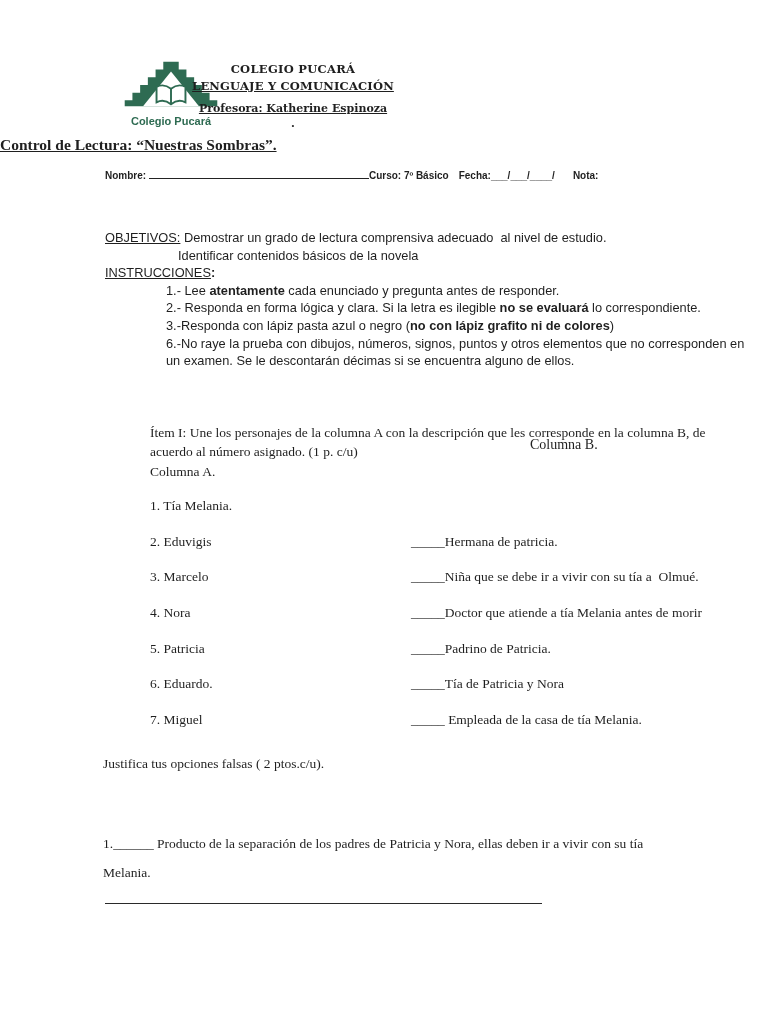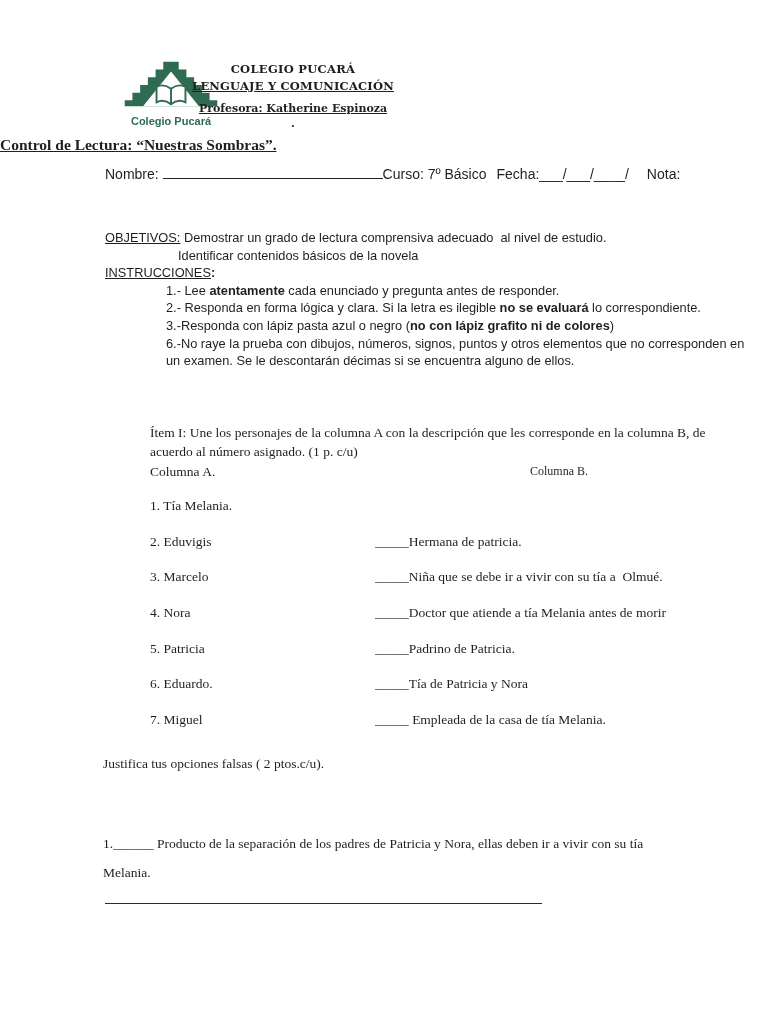--- a/index.html
+++ b/index.html
@@ -15,44 +15,44 @@
   .school-name{font-size:11.5px;letter-spacing:.3px;}
   .school-dept{font-size:11.5px;text-decoration:underline;margin-top:3px;letter-spacing:.2px;}
   .school-teacher{font-size:11px;text-decoration:underline;margin-top:9px;}
   .school-dot{font-size:11px;margin-top:2px;}
 
   
   .doc-title{position:absolute;left:0;top:136px;width:768px;text-align:left;
              font-weight:bold;font-size:15.5px;}
   .doc-title span{text-decoration:underline;}
   .student-line{position:absolute;left:105px;top:165px;width:640px;white-space:nowrap;
-                font-family:"Liberation Sans", sans-serif;font-weight:normal;font-size:14px;}
+                font-family:"Liberation Sans", sans-serif;font-weight:bold;font-size:10px;}
   .name-blank{display:inline-block;width:220px;height:13px;
               border-bottom:1.2px solid #222;vertical-align:baseline;}
   .lbl-fecha{margin-left:10px;}
   .lbl-nota{margin-left:18px;}
 
   
   .obj-block{position:absolute;left:105px;top:229px;width:628px;
              font-family:"Liberation Sans", sans-serif;font-size:12.8px;line-height:17.6px;}
   .u-bold{font-weight:normal;text-decoration:underline;}
   .obj-line1 span.txt{white-space:pre-wrap;}
   .obj-line2{padding-left:73px;}
   .ins-colon{font-weight:bold;}
   .ins-items{margin-left:61px;width:586px;}
   .ins-line{white-space:pre-wrap;}
   .ins-line b{font-weight:bold;}
 
   
   .item1-heading{position:absolute;left:150px;top:423px;width:556px;
                  font-size:13.5px;line-height:19px;white-space:pre-wrap;}
   .col-a{position:absolute;left:150px;top:464px;font-size:13.5px;}
-  .col-b{position:absolute;left:530px;top:464px;font-size:12px;}
+  .col-b{position:absolute;left:530px;top:437px;font-size:14px;}
   .match-rows{position:absolute;left:150px;top:498px;font-size:13.5px;}
-  .match-row{display:flex;height:35.7px;align-items:flex-start;}
+  .match-row{display:flex;height:35.7px;align-items:flex-start;gap:36px;}
   .match-left{width:225px;flex:none;white-space:pre;}
   .match-right{white-space:pre;}
 
   
   .item2-head{position:absolute;left:103px;top:750px;width:610px;
               font-size:13.5px;line-height:28.5px;}
   .item2-statement{position:absolute;left:103px;top:830px;width:560px;
                    font-size:13.5px;line-height:28.5px;white-space:pre-wrap;}
   .answer-line{position:absolute;left:105px;top:903px;width:437px;height:0;
                border-top:1.3px solid #2a2a2a;}

